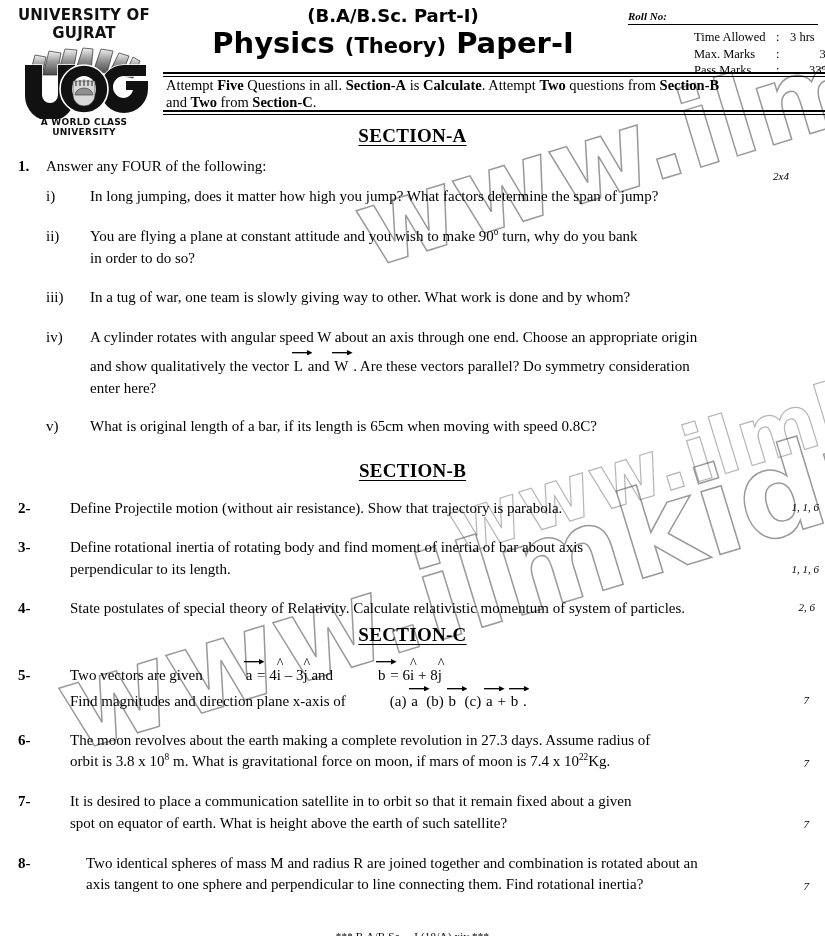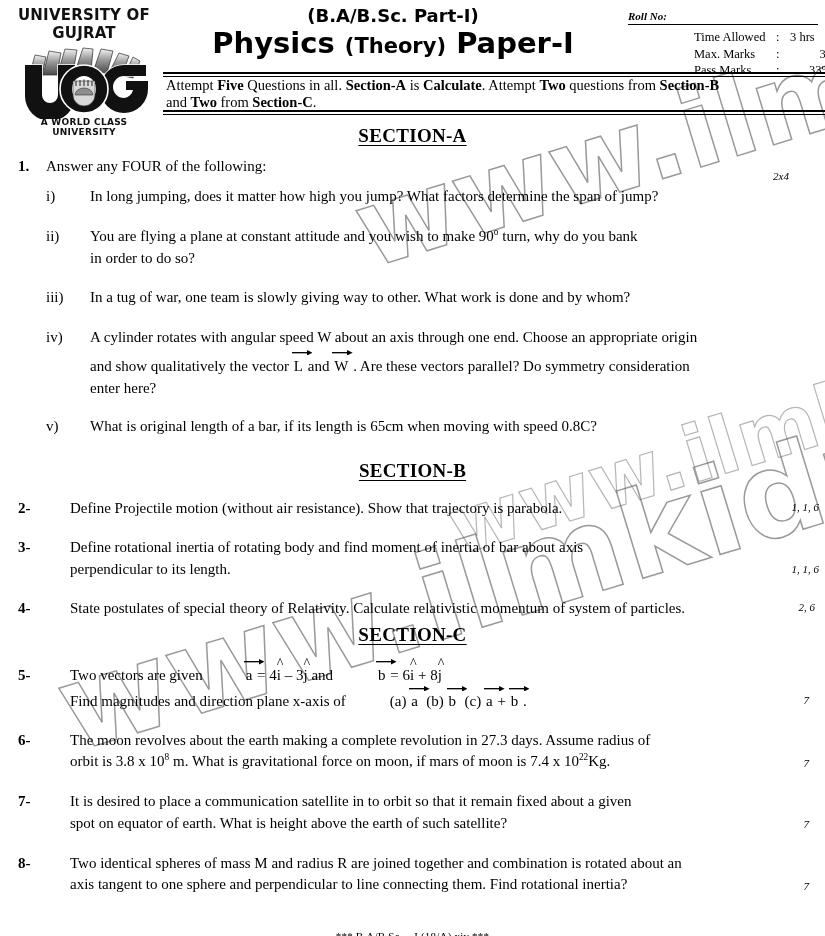--- a/index.html
+++ b/index.html
@@ -471,20 +471,20 @@
     </div>
 
     <div class="qrow" style="margin-top:19px;">
       <span class="q-num">7-</span>
       <span class="q-body"><span>It is desired to place a communication satellite in to orbit so that it remain fixed about a given</span><br><span>spot on equator of earth. What is height above the earth of such satellite?</span></span>
       <span class="q-marks" style="top:26px;right:16px;">7</span>
     </div>
 
     <div class="qrow" style="margin-top:19px;">
       <span class="q-num">8-</span>
-      <span class="q-body" style="padding-right:60px;"><span>Two identical spheres of mass M and radius R are joined together and combination is rotated about an</span><br><span>axis tangent to one sphere and perpendicular to line connecting them. Find rotational inertia?</span></span>
+      <span class="q-body" style="padding-right:60px;margin-left:16px;"><span>Two identical spheres of mass M and radius R are joined together and combination is rotated about an</span><br><span>axis tangent to one sphere and perpendicular to line connecting them. Find rotational inertia?</span></span>
       <span class="q-marks" style="top:26px;right:16px;">7</span>
     </div>
 
     <div class="footer">*** B.A/B.Sc. – I (18/A) xiv ***</div>
 
   </div>
 </div>
 
 </body></html>

